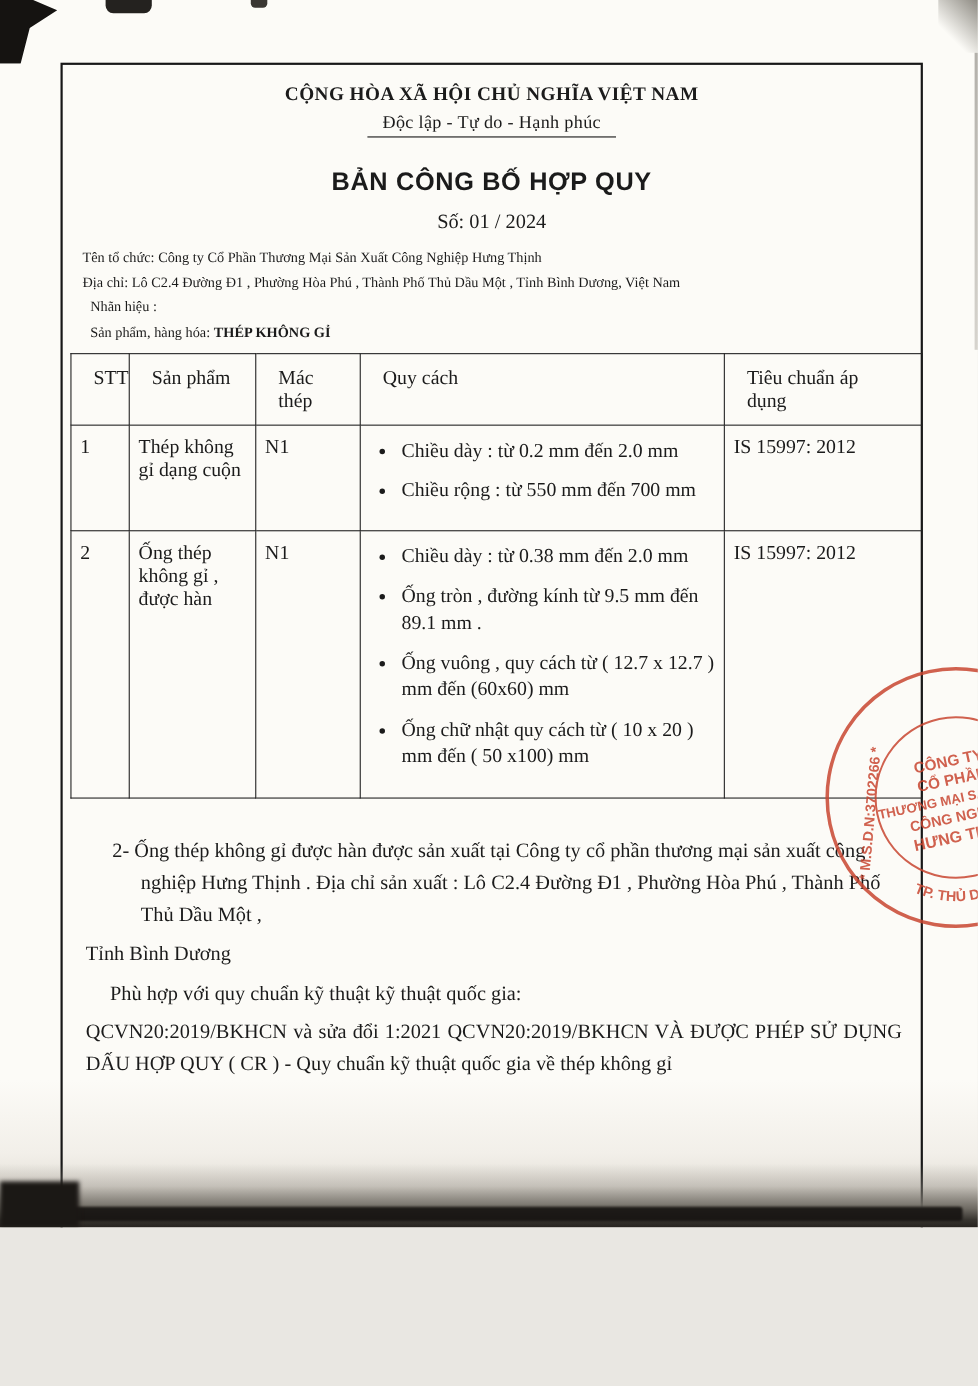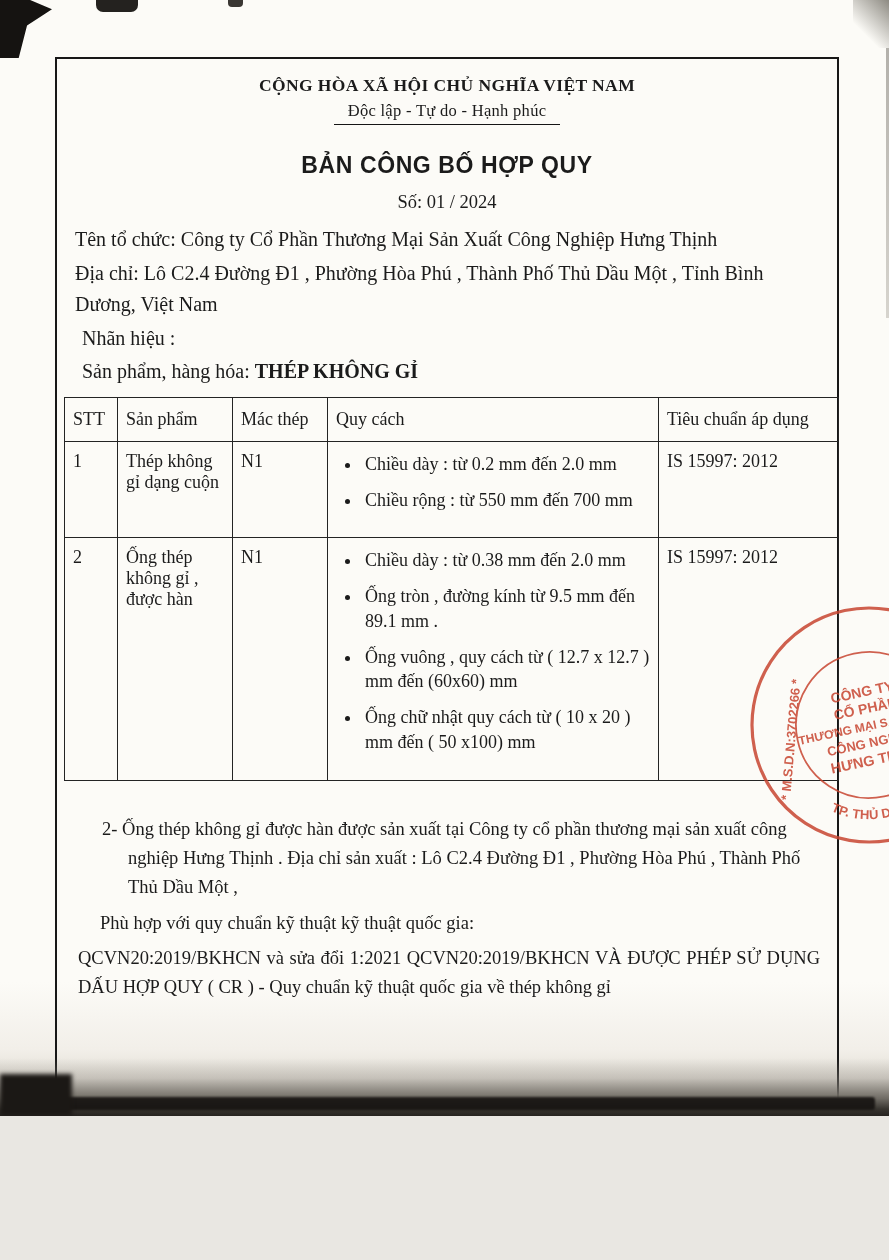--- a/index.html
+++ b/index.html
@@ -19,33 +19,33 @@
   .motto-wrap{margin-top:4px;}
   .motto{
     display:inline-block;font-size:16.5px;font-weight:normal;letter-spacing:.3px;
     border-bottom:1.8px solid #151515;padding:1px 14px 3px 14px;
   }
   .doc-title{
     margin-top:27px;font-family:"Liberation Sans",sans-serif;
     font-size:23px;font-weight:bold;letter-spacing:.6px;
   }
   .doc-number{margin-top:13px;font-size:18.5px;}
-  .body-text{margin:11px 10px 0 13px;font-size:20px;line-height:1.58;}
+  .body-text{margin:11px 10px 0 13px;font-size:13px;line-height:1.58;}
   .body-text p{margin:0 0 2px 0;}
   .indent-sm{margin-left:7px !important;}
   b.product{font-weight:bold;}
   table.spec{
     margin:9px 0 0 2px;width:774px;border-collapse:collapse;table-layout:fixed;
     font-size:18px;
   }
   table.spec th,table.spec td{
     border:1.7px solid #242424;vertical-align:top;text-align:left;
     padding:9px 8px;font-weight:normal;box-sizing:border-box;
   }
-  table.spec thead th{padding:11px 8px;}
+  table.spec thead th{padding:11px 20px;}
   .col-stt{width:53px;} .col-sp{width:115px;} .col-mt{width:95px;}
   .col-qc{width:331px;} .col-tc{width:180px;}
   td.stt,th.stt{text-align:center;}
   td.grade{padding-left:14px;}
   ul.specs{margin:1px 0 0 0;padding-left:26px;}
   ul.specs li{margin:0 0 12px 0;padding-left:3px;line-height:1.35;}
   tr.row-1{height:96px;} tr.row-2{height:243px;}
   .notes{margin:34px 12px 0 14px;font-size:18.5px;line-height:1.56;}
   .notes p{margin:0 0 7px 0;}
   .note-1{margin-left:24px !important;}
@@ -140,20 +140,21 @@
               <li>Ống chữ nhật quy cách từ ( 10 x 20 ) mm đến ( 50 x100) mm</li>
             </ul>
           </td>
           <td>IS 15997: 2012</td>
         </tr>
       </tbody>
     </table>
 
     <div class="notes">
       <p class="note-2">2-  Ống thép không gỉ được hàn được sản xuất tại Công ty cổ phần thương mại sản xuất công nghiệp Hưng Thịnh . Địa chỉ sản xuất : Lô C2.4 Đường Đ1 , Phường Hòa Phú , Thành Phố Thủ Dầu Một ,</p>
+      <p class="province">Tỉnh Bình Dương</p>
       <p class="conf-intro">Phù hợp với quy chuẩn kỹ thuật kỹ thuật quốc gia:</p>
       <p class="conf-detail">QCVN20:2019/BKHCN và sửa đổi 1:2021 QCVN20:2019/BKHCN VÀ ĐƯỢC PHÉP SỬ DỤNG DẤU HỢP QUY ( CR ) -  Quy chuẩn kỹ thuật quốc gia về thép không gỉ</p>
     </div>
 
   </div>
 
   <div class="stamp">
     <svg width="250" height="250" viewBox="0 0 250 250">
       <defs>
         <path id="arcbot" d="M 43.5,172 A 94,94 0 0 0 206.5,172" fill="none"></path>

